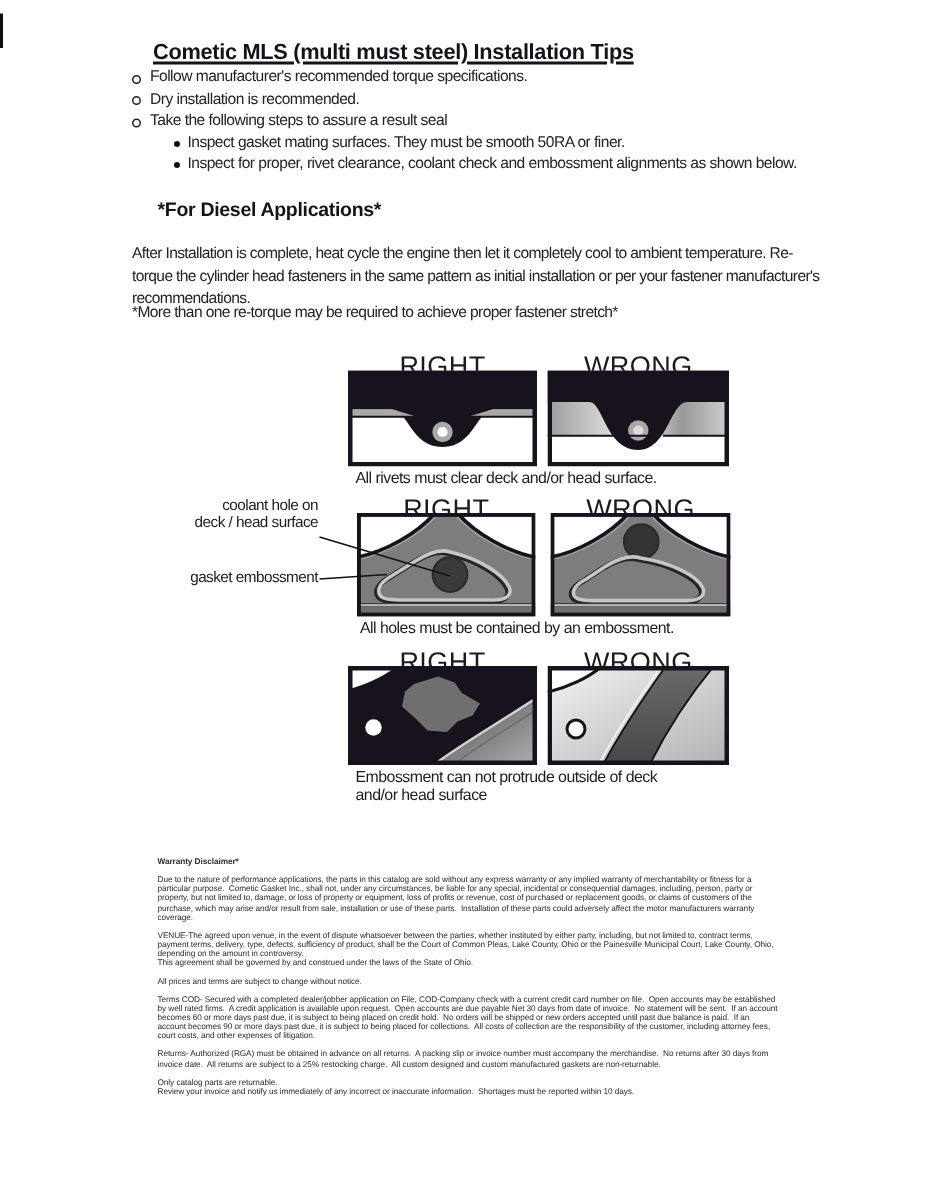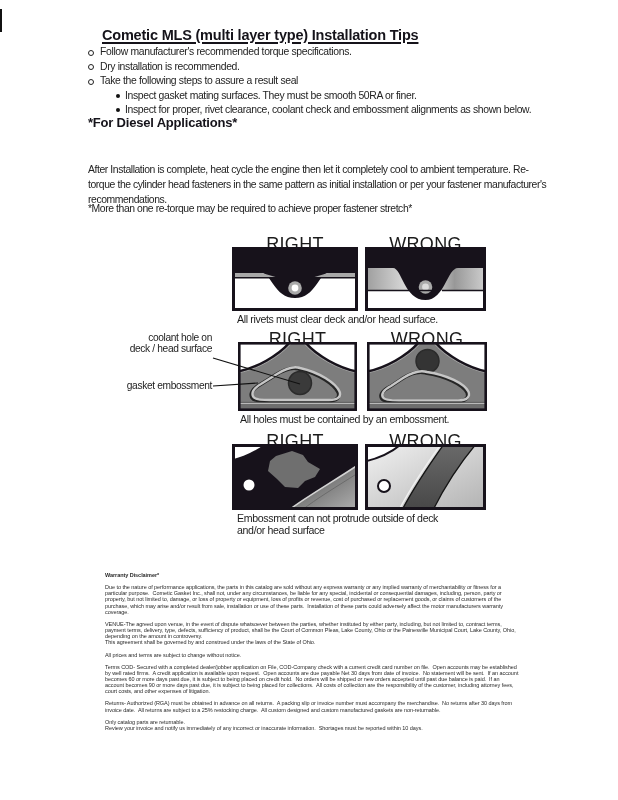--- a/index.html
+++ b/index.html
@@ -10,21 +10,21 @@
   .title{left:102px;top:27px;font-size:14.5px;font-weight:bold;letter-spacing:-0.2px;color:#15131a;
          text-decoration:underline;text-decoration-thickness:1.5px;text-underline-offset:2px;margin:0;}
   .bullets{left:88px;top:45px;width:500px;font-size:10.4px;letter-spacing:-0.35px;line-height:14.5px;}
   .b{display:flex;align-items:flex-start;}
   .b .txt{flex:1;}
   .ring{width:4px;height:4px;border:1px solid #222;border-radius:50%;display:inline-block;
         margin:4.5px 6px 0 0;flex:0 0 auto;}
   .sub{margin-left:28px;}
   .dot{width:4px;height:4px;background:#111;border-radius:50%;display:inline-block;
        margin:5px 5px 0 0;flex:0 0 auto;}
-  .diesel-h{left:88px;top:115px;font-size:13px;font-weight:bold;letter-spacing:-0.2px;color:#15131a;margin:0;}
+  .diesel-h{left:88px;top:115px;font-size:13px;font-weight:bold;letter-spacing:-0.2px;color:#15131a;margin:17px;}
   .body{font-size:10.4px;letter-spacing:-0.42px;line-height:14.8px;margin:0;width:466px;}
   .p1{left:88px;top:133px;}
   .p2{left:88px;top:163px;}
   .note{left:88px;top:202px;}
   .dlabel{font-size:18px;letter-spacing:0.3px;color:#1b1b1b;text-align:center;}
   .caption{font-size:10.6px;letter-spacing:-0.35px;color:#1d1d1d;line-height:12.3px;}
   .pre{white-space:pre-line;}
   .sidelbl{left:88px;width:124px;text-align:right;font-size:10.2px;letter-spacing:-0.35px;
            line-height:11px;color:#1d1d1d;}
   .legal{left:105px;top:572px;width:414px;font-size:5.5px;letter-spacing:-0.05px;line-height:6.1px;color:#2a2a2a;}
@@ -33,21 +33,21 @@
   .footer{left:388px;top:761px;font-size:13px;letter-spacing:0.2px;color:#2a2a2a;margin-top:48px;}
   svg{display:block;}
 </style>
 </head>
 <body>
 
 <div class="page">
 
   <div class="abs artifact"></div>
 
-  <h1 class="abs title">Cometic MLS (multi layer type) Installation Tips</h1>
+  <h1 class="abs title">Cometic MLS (multi must steel) Installation Tips</h1>
 
   <div class="abs bullets">
     <div class="b">
       <span class="ring"></span>
       <span class="txt">Follow manufacturer's recommended torque specifications.</span>
     </div>
     <div class="b">
       <span class="ring"></span>
       <span class="txt">Dry installation is recommended.</span>
     </div>

